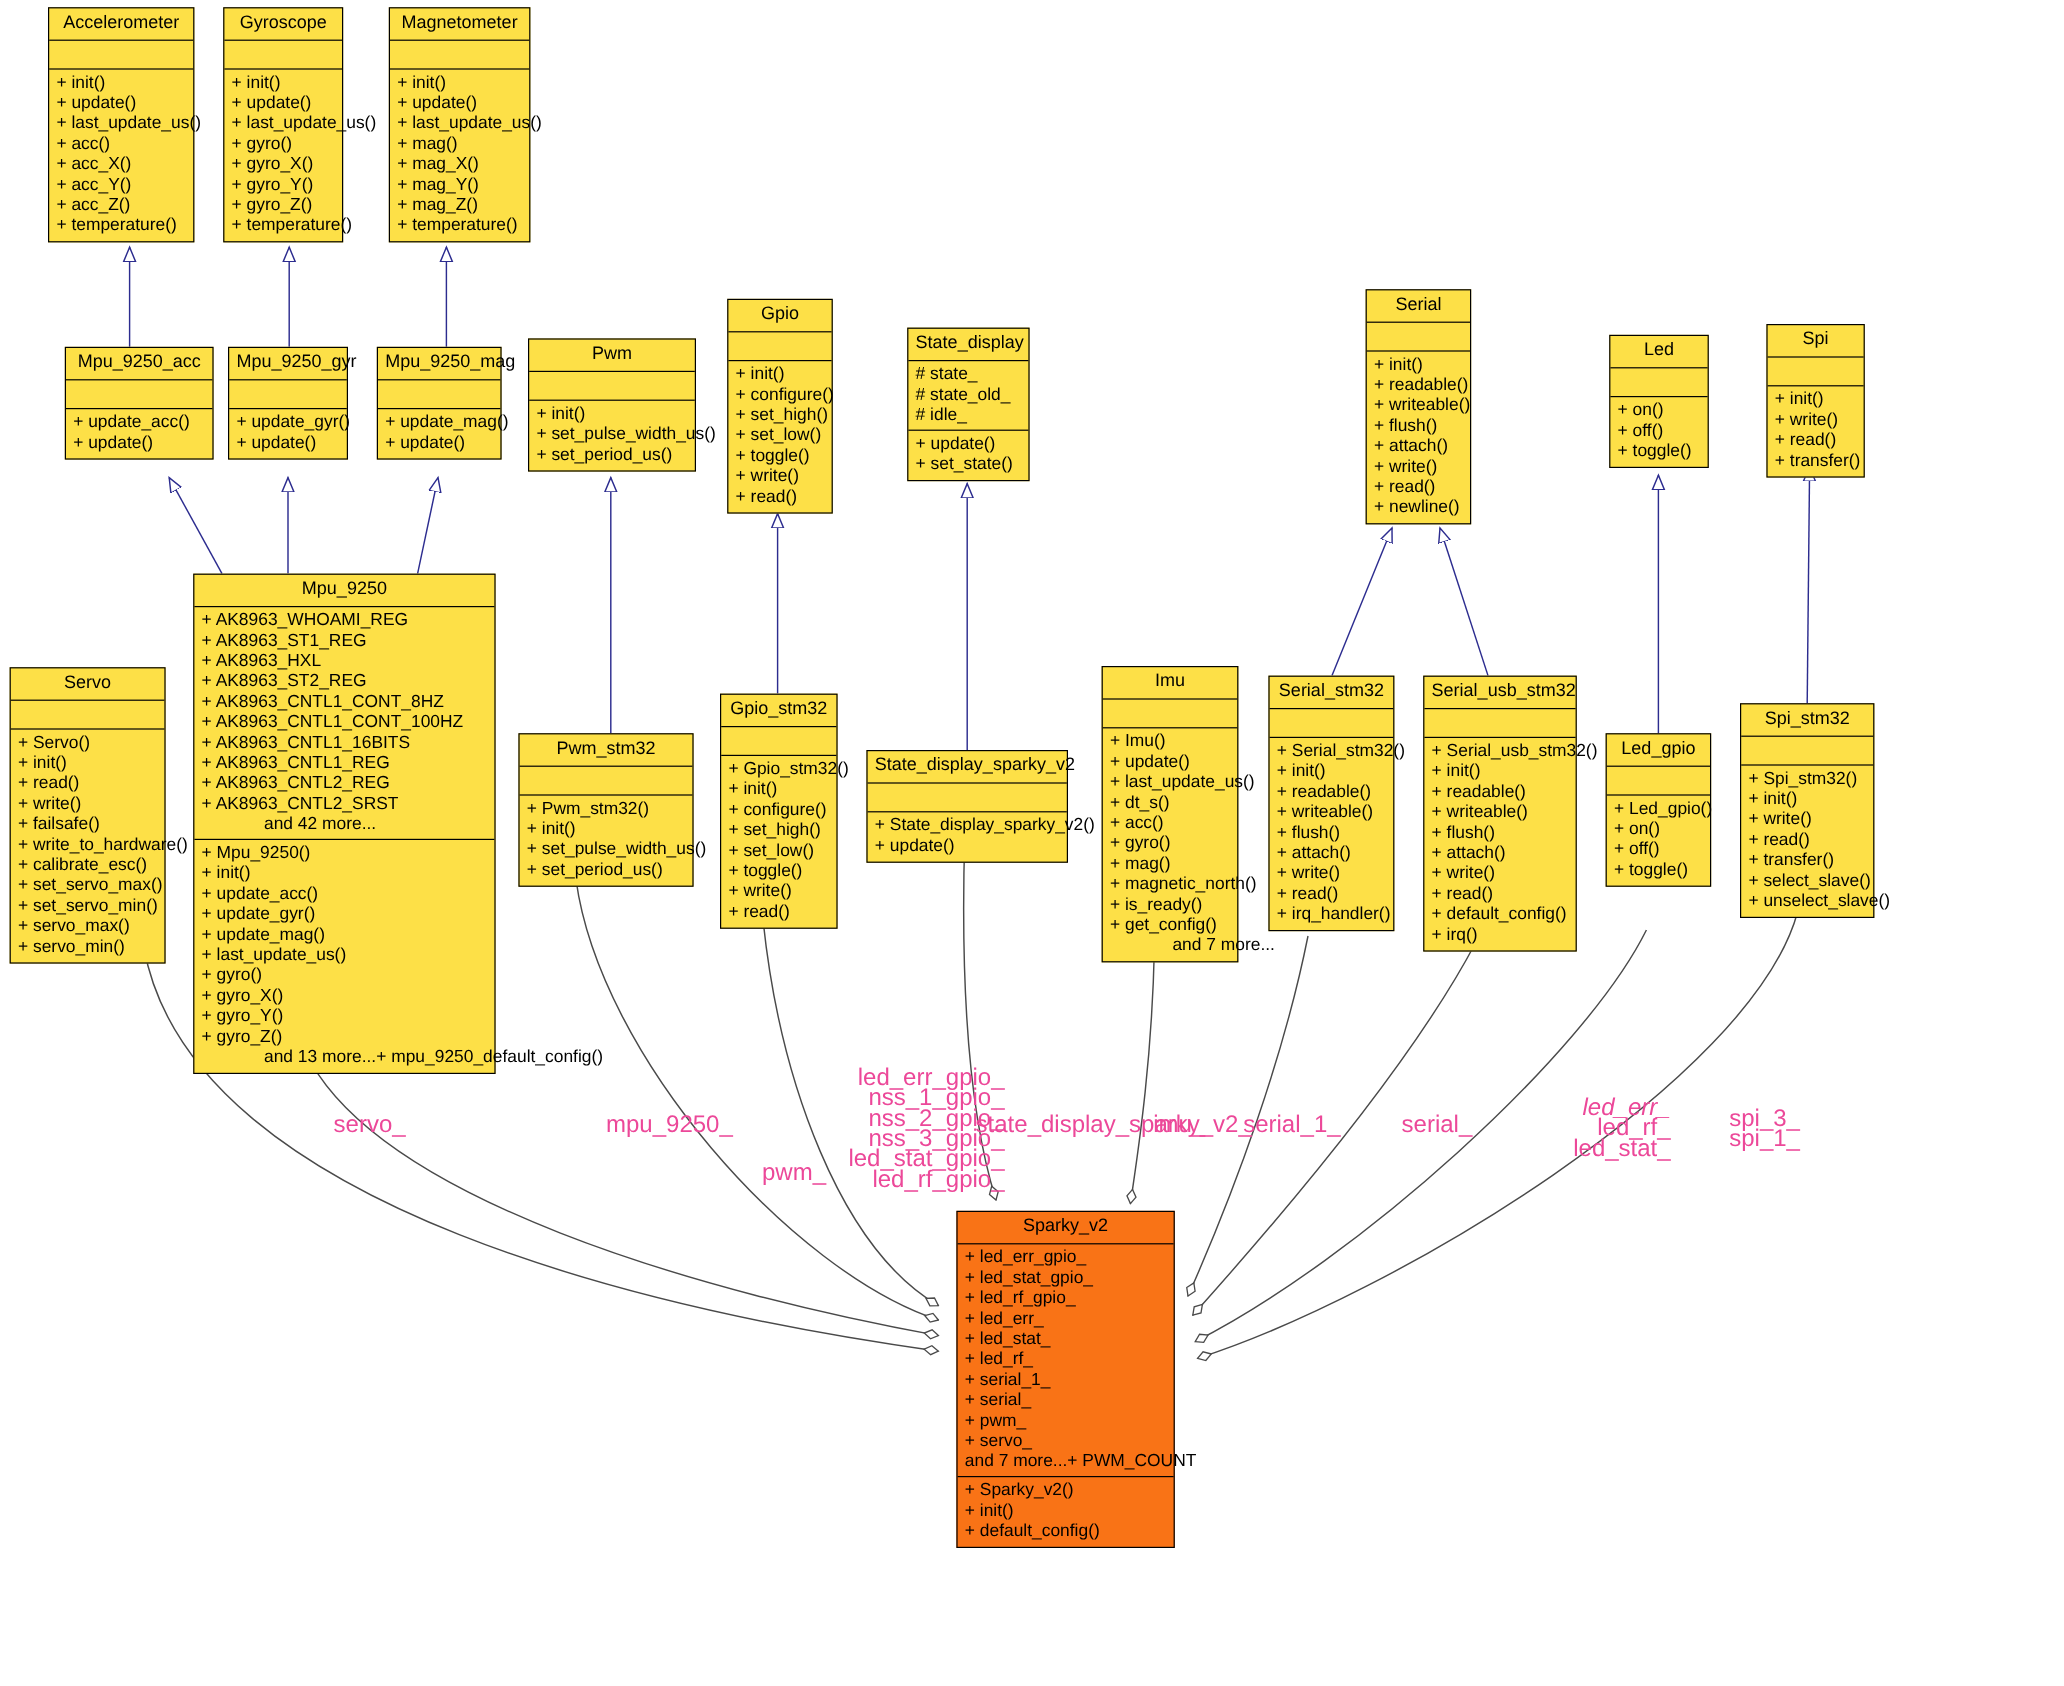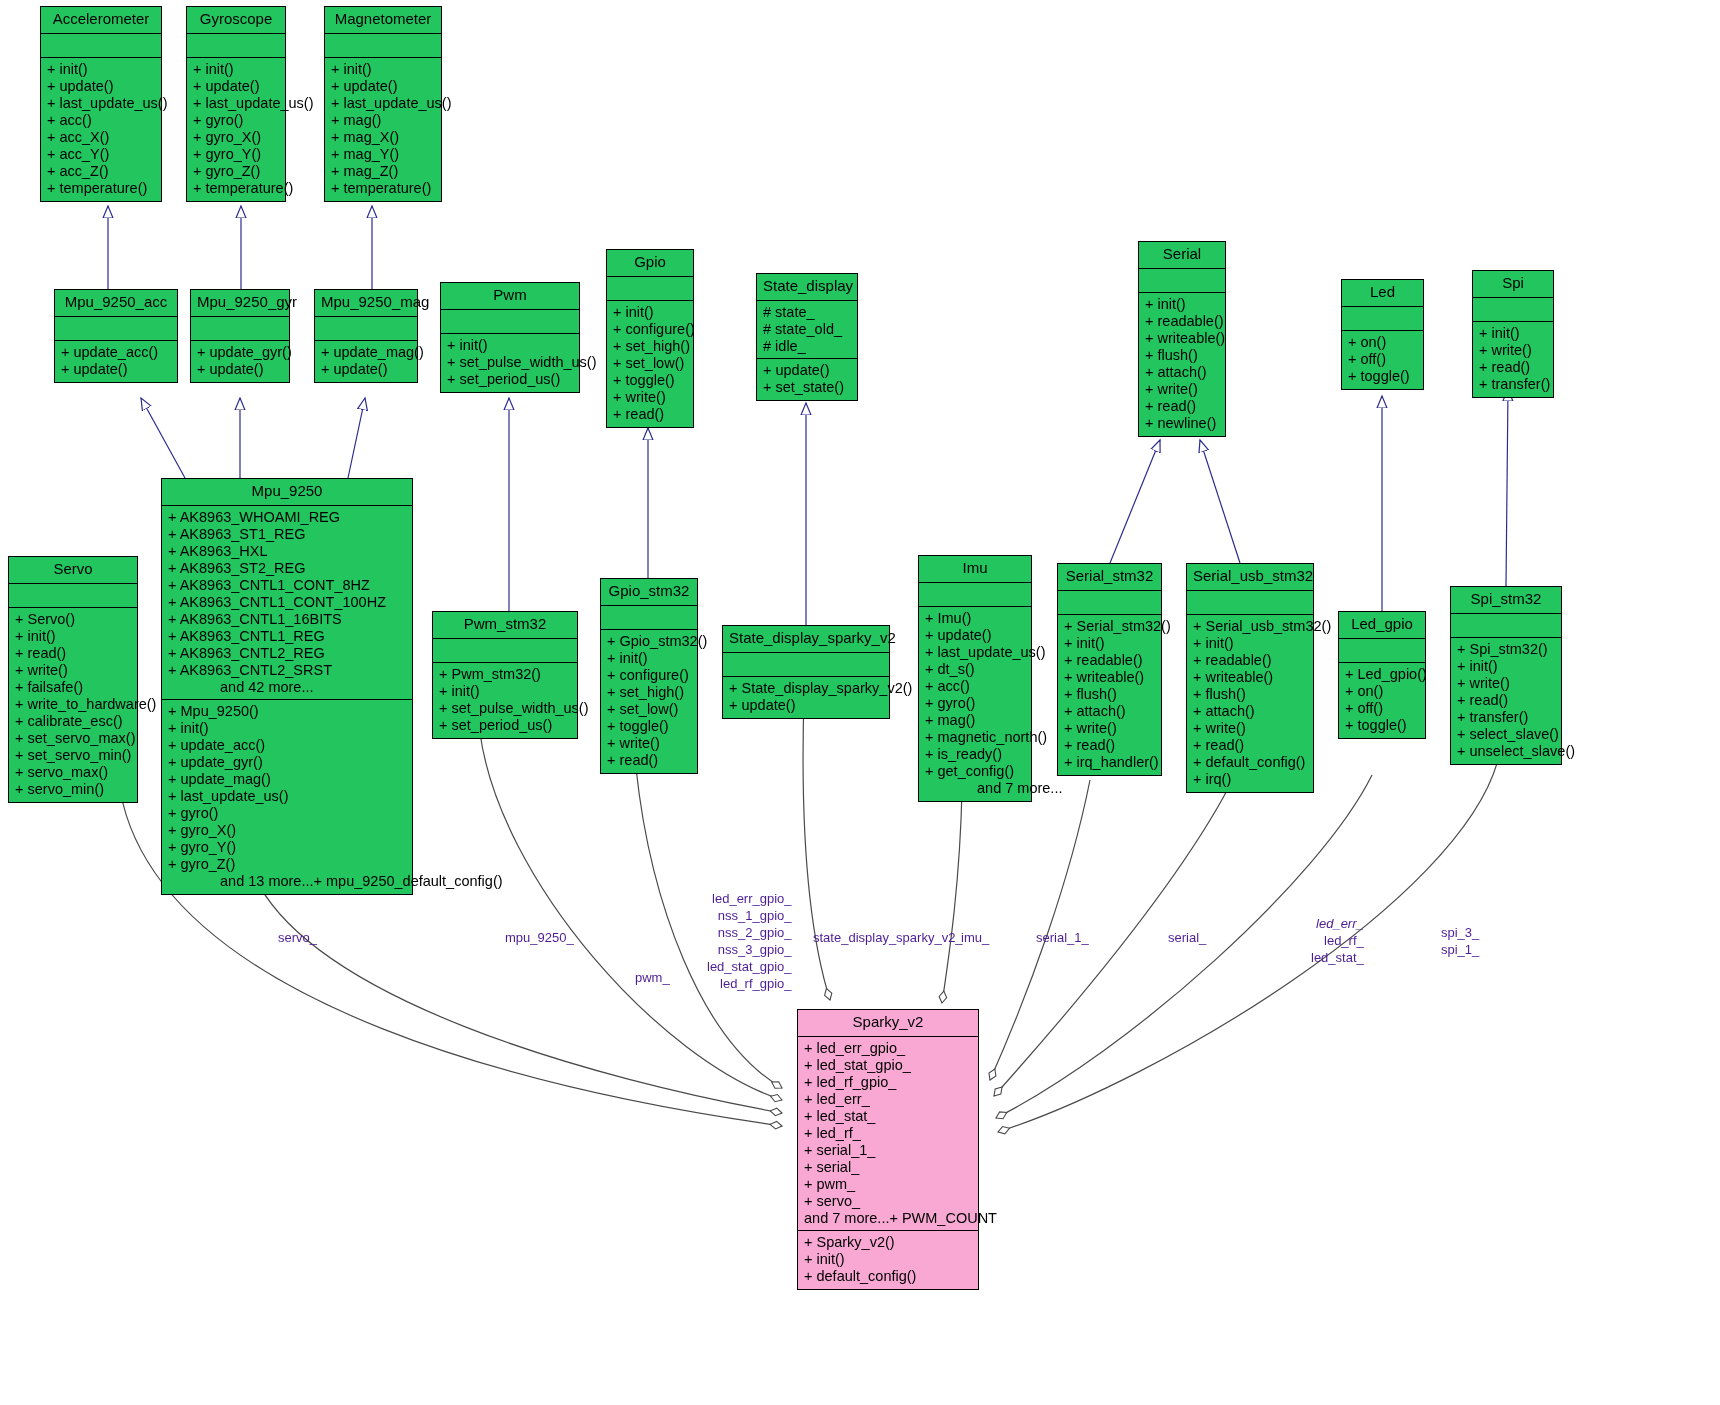--- a/index.html
+++ b/index.html
@@ -1,30 +1,30 @@
 <!DOCTYPE html>
 <html><head>
 <meta charset="utf-8">
 <style>
   html,body{margin:0;padding:0;background:#ffffff;}
   #stage{position:relative;width:1720px;height:1405px;
          font-family:"Liberation Sans","DejaVu Sans",sans-serif;
          background:#ffffff;overflow:hidden;}
   svg.edges{position:absolute;left:0;top:0;width:1720px;height:1405px;pointer-events:none;}
 
-  .node{position:absolute;border:1px solid #000;background:#22c55e;box-sizing:border-box;}
-  .node.hl{background:#f9a8d4;}
+  .node{position:absolute;border:1px solid #000;background:#fde047;box-sizing:border-box;}
+  .node.hl{background:#f97316;}
   .title{text-align:center;font-size:15px;color:#000;padding:4px 6px 5px 6px;
          border-bottom:1px solid #000;line-height:1.1;white-space:nowrap;}
   .attrs{border-bottom:1px solid #000;padding:3px 6px;min-height:16px;}
   .ops{padding:3px 6px 4px 6px;}
   .row{font-size:14.5px;color:#000;line-height:17px;white-space:nowrap;}
   .row.more{padding-left:52px;}
   .empty{height:17px;}
-  .elabel{position:absolute;font-size:13px;color:#4c1d95;line-height:17px;white-space:nowrap;}
+  .elabel{position:absolute;font-size:20px;color:#ec4899;line-height:17px;white-space:nowrap;}
 </style>
 </head>
 <body>
 
 <div id="stage">
   <svg class="edges" viewBox="0 0 1720 1405">
     <defs>
       <marker id="inh" markerWidth="14" markerHeight="14" refX="12" refY="6" orient="auto" markerUnits="userSpaceOnUse">
         <path d="M12,6 L0,1 L0,11 Z" fill="#ffffff" stroke="#2c2c8f" stroke-width="1.2"></path>
       </marker>

